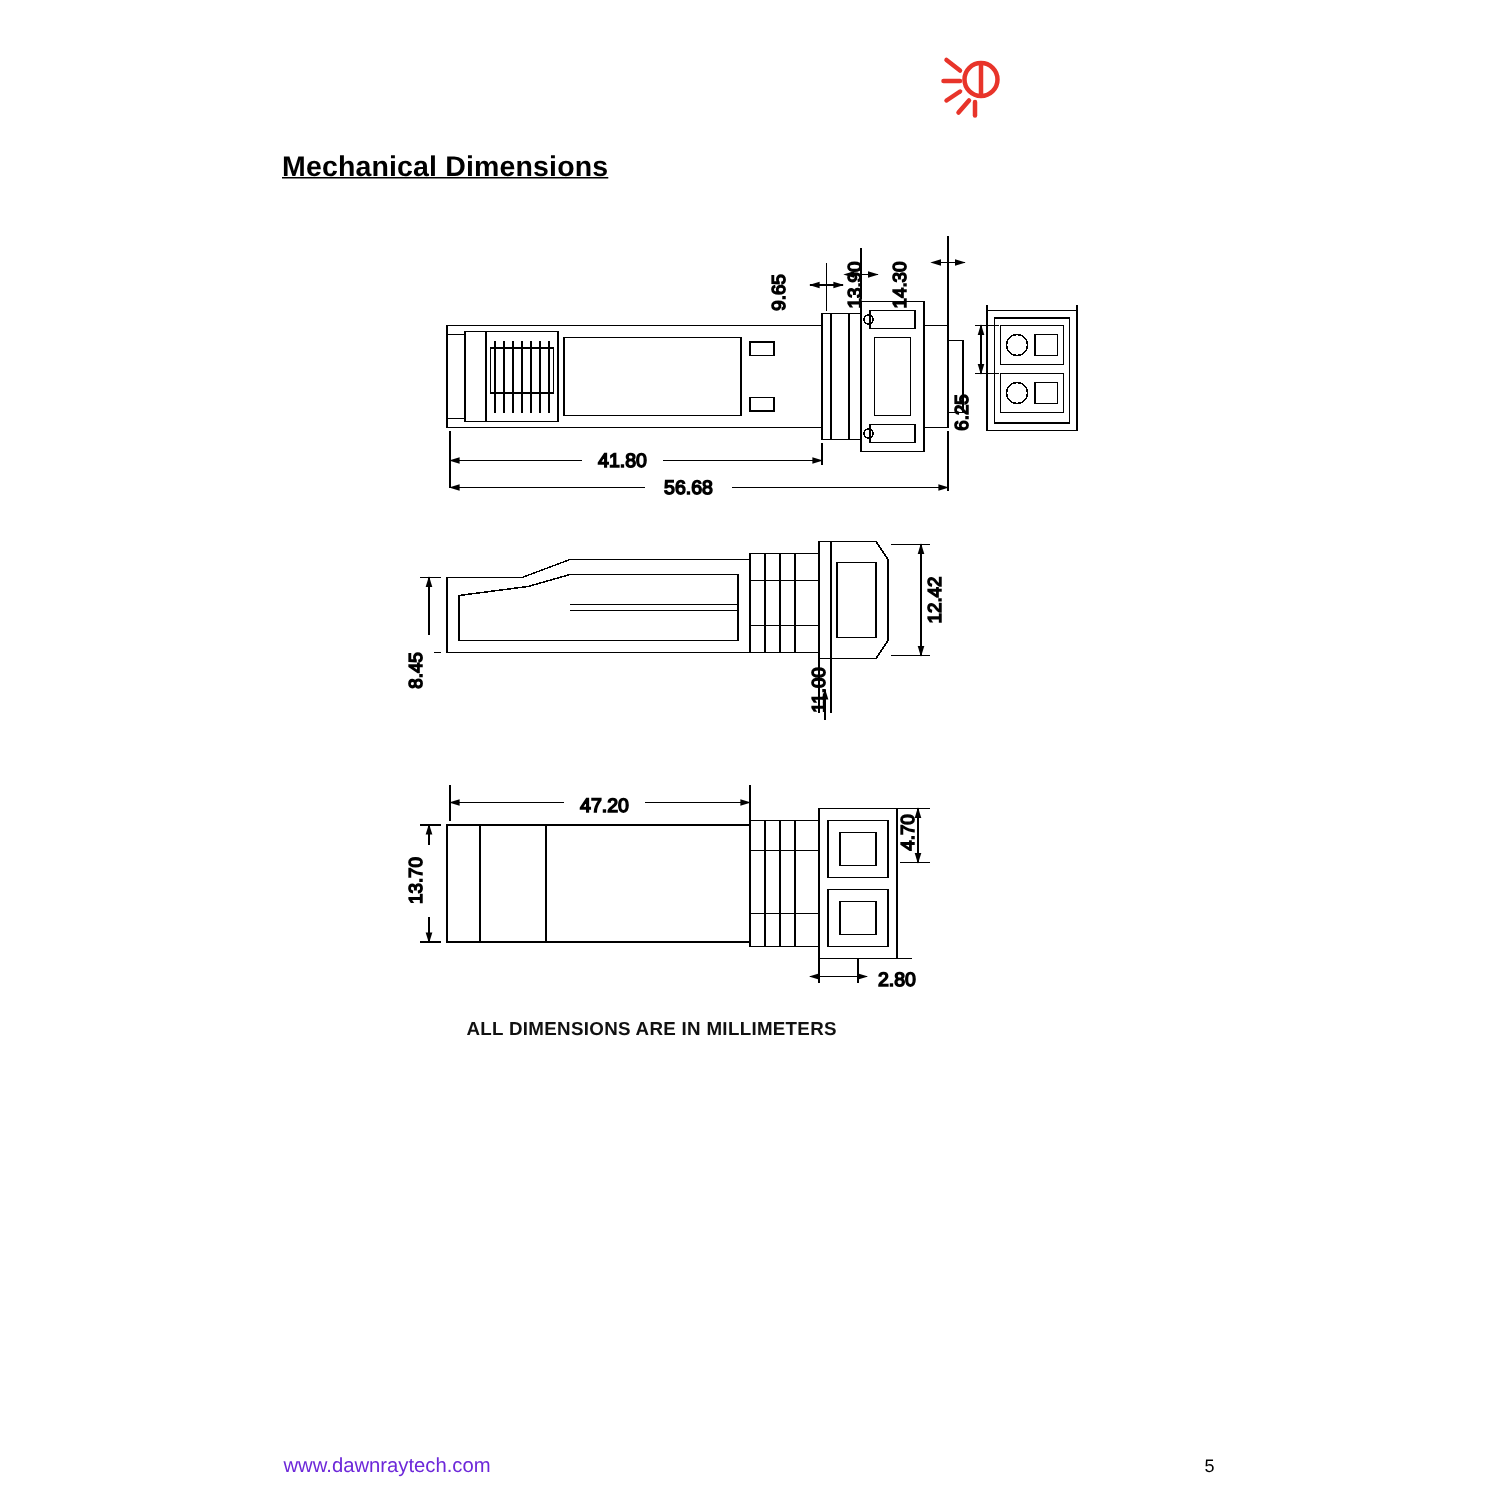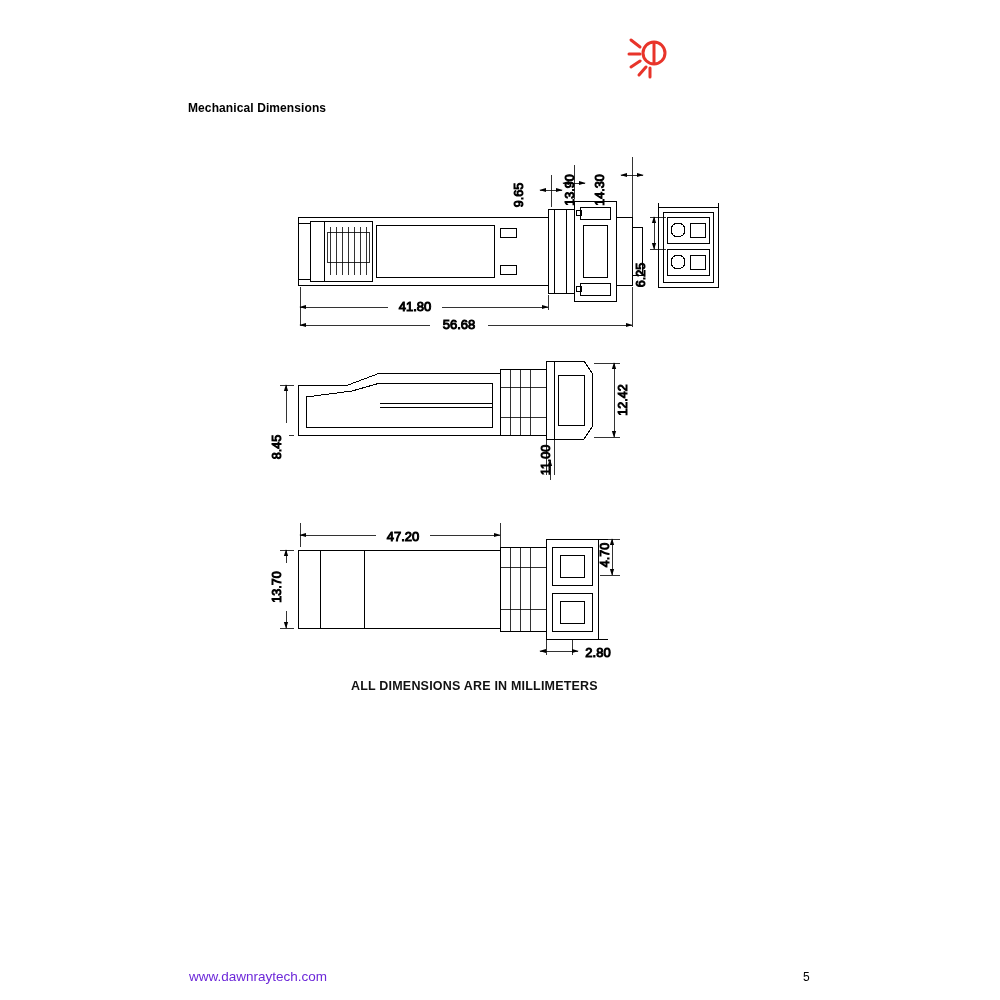--- a/index.html
+++ b/index.html
@@ -42,24 +42,25 @@
     letter-spacing: 0px;
     white-space: nowrap;
     line-height: 1;
   }
 
   
   .section-title {
     position: absolute;
     left: 188px;
     top: 101px;
-    font-size: 12px;
+    font-size: 19px;
     font-weight: bold;
     color: #000;
     letter-spacing: .1px;
+    text-decoration: underline;
   }
 
   
   .drawing {
     position: absolute;
     left: 180px;
     top: 135px;
     width: 640px;
     height: 590px;
   }
@@ -67,21 +68,20 @@
 
   
   .caption {
     position: absolute;
     left: 311px;
     top: 679px;
     font-size: 12.5px;
     font-weight: bold;
     letter-spacing: .2px;
     color: #111;
-    margin-left: 40px;
   }
 
   
   .footer-url {
     position: absolute;
     left: 189px;
     top: 969px;
     font-size: 13.5px;
     color: #6d28d9;
   }

